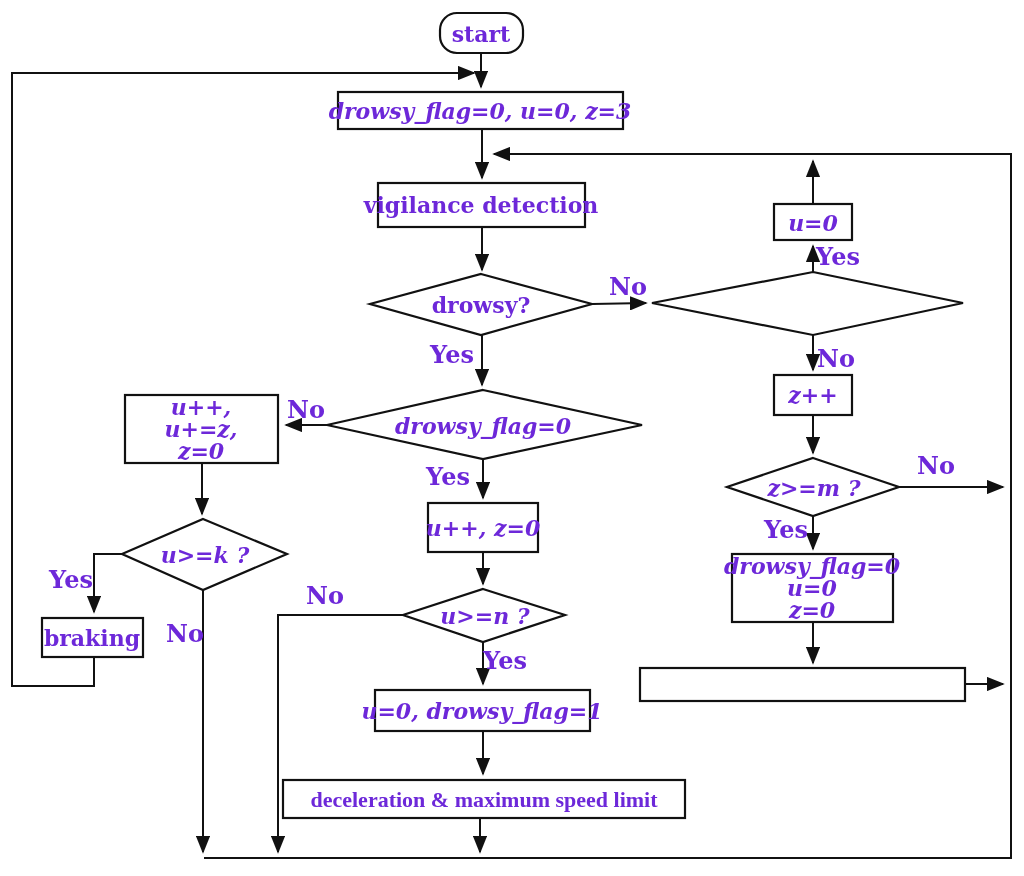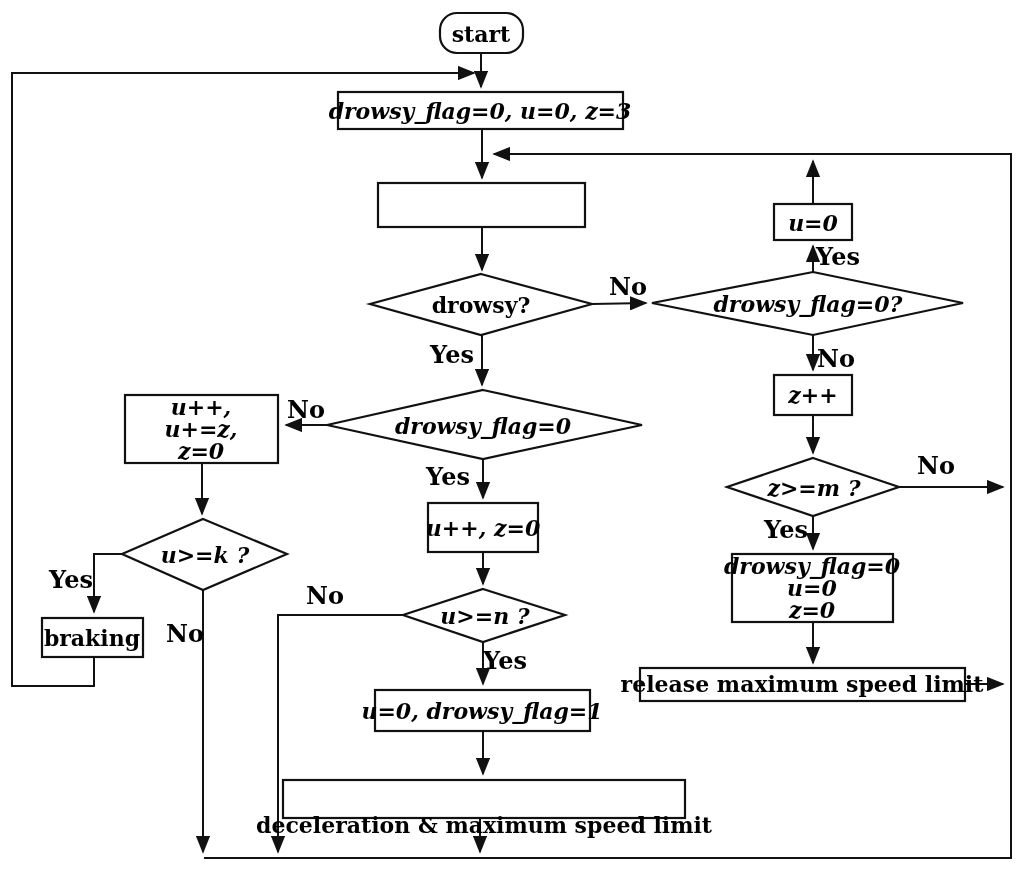--- a/index.html
+++ b/index.html
@@ -12,21 +12,21 @@
     overflow: hidden;
   }
   .canvas svg { position: absolute; left: 0; top: 0; }
   .edge { fill: none; stroke: #111111; stroke-width: 2; }
   .shape { fill: #ffffff; stroke: #111111; stroke-width: 2.2; }
   .lbl {
     position: absolute;
     transform: translate(-50%, -50%);
     font-weight: bold;
     font-size: 22px;
-    color: #000000;
+    color: #6d28d9;
     white-space: nowrap;
     text-align: center;
     line-height: 22px;
   }
   .var { font-style: italic; }
   .edge-lbl { font-size: 24px; }
   .multiline span { display: block; }
 </style>
 </head>
 <body>
@@ -85,43 +85,42 @@
       <rect class="shape" x="42" y="618" width="101" height="39"></rect>
       <rect class="shape" x="428" y="503" width="110" height="49"></rect>
       <polygon class="shape" points="483,589 565,615 483,642 403,615"></polygon>
       <rect class="shape" x="375" y="690" width="215" height="41"></rect>
       <rect class="shape" x="283" y="780" width="402" height="38"></rect>
     </g>
   </svg>
 
   <div class="lbl" style="left:481px; top:34px;">start</div>
   <div class="lbl var" style="left:480px; top:111px;">drowsy_flag=0, u=0, z=3</div>
+  <div class="lbl" style="left:481px; top:205px;">vigilance detection</div>
   <div class="lbl" style="left:481px; top:305px;">drowsy?</div>
-  <div class="lbl var" style="left:808px; top:304px;">drowsy_flag=0?</div>
   <div class="lbl var" style="left:813px; top:223px;">u=0</div>
   <div class="lbl var" style="left:813px; top:395px;">z++</div>
   <div class="lbl var" style="left:814px; top:488px;">z&gt;=m ?</div>
   <div class="lbl var multiline" style="left:812px; top:588px;">
     <span>drowsy_flag=0</span>
     <span>u=0</span>
     <span>z=0</span>
   </div>
-  <div class="lbl" style="left:802px; top:684px;">release maximum speed limit</div>
   <div class="lbl var" style="left:483px; top:426px;">drowsy_flag=0</div>
   <div class="lbl var multiline" style="left:201px; top:429px;">
     <span>u++,</span>
     <span>u+=z,</span>
     <span>z=0</span>
   </div>
   <div class="lbl var" style="left:205px; top:555px;font-style:italic;">u&gt;=k ?</div>
   <div class="lbl" style="left:92px; top:638px;">braking</div>
   <div class="lbl var" style="left:483px; top:528px;text-align:center;">u++, z=0</div>
   <div class="lbl var" style="left:485px; top:616px;">u&gt;=n ?</div>
   <div class="lbl var" style="left:482px; top:711px;">u=0, drowsy_flag=1</div>
-  <div class="lbl" style="left:484px; top:825px;">deceleration &amp; maximum speed limit</div>
+  <div class="lbl" style="left:484px; top:800px;font-family:Liberation Serif, serif;">deceleration &amp; maximum speed limit</div>
 
   <div class="lbl edge-lbl" style="left:628px; top:287px;">No</div>
   <div class="lbl edge-lbl" style="left:452px; top:355px;">Yes</div>
   <div class="lbl edge-lbl" style="left:838px; top:257px;">Yes</div>
   <div class="lbl edge-lbl" style="left:836px; top:359px;">No</div>
   <div class="lbl edge-lbl" style="left:936px; top:466px;">No</div>
   <div class="lbl edge-lbl" style="left:786px; top:530px;">Yes</div>
   <div class="lbl edge-lbl" style="left:306px; top:410px;">No</div>
   <div class="lbl edge-lbl" style="left:448px; top:477px;">Yes</div>
   <div class="lbl edge-lbl" style="left:71px; top:580px;">Yes</div>

